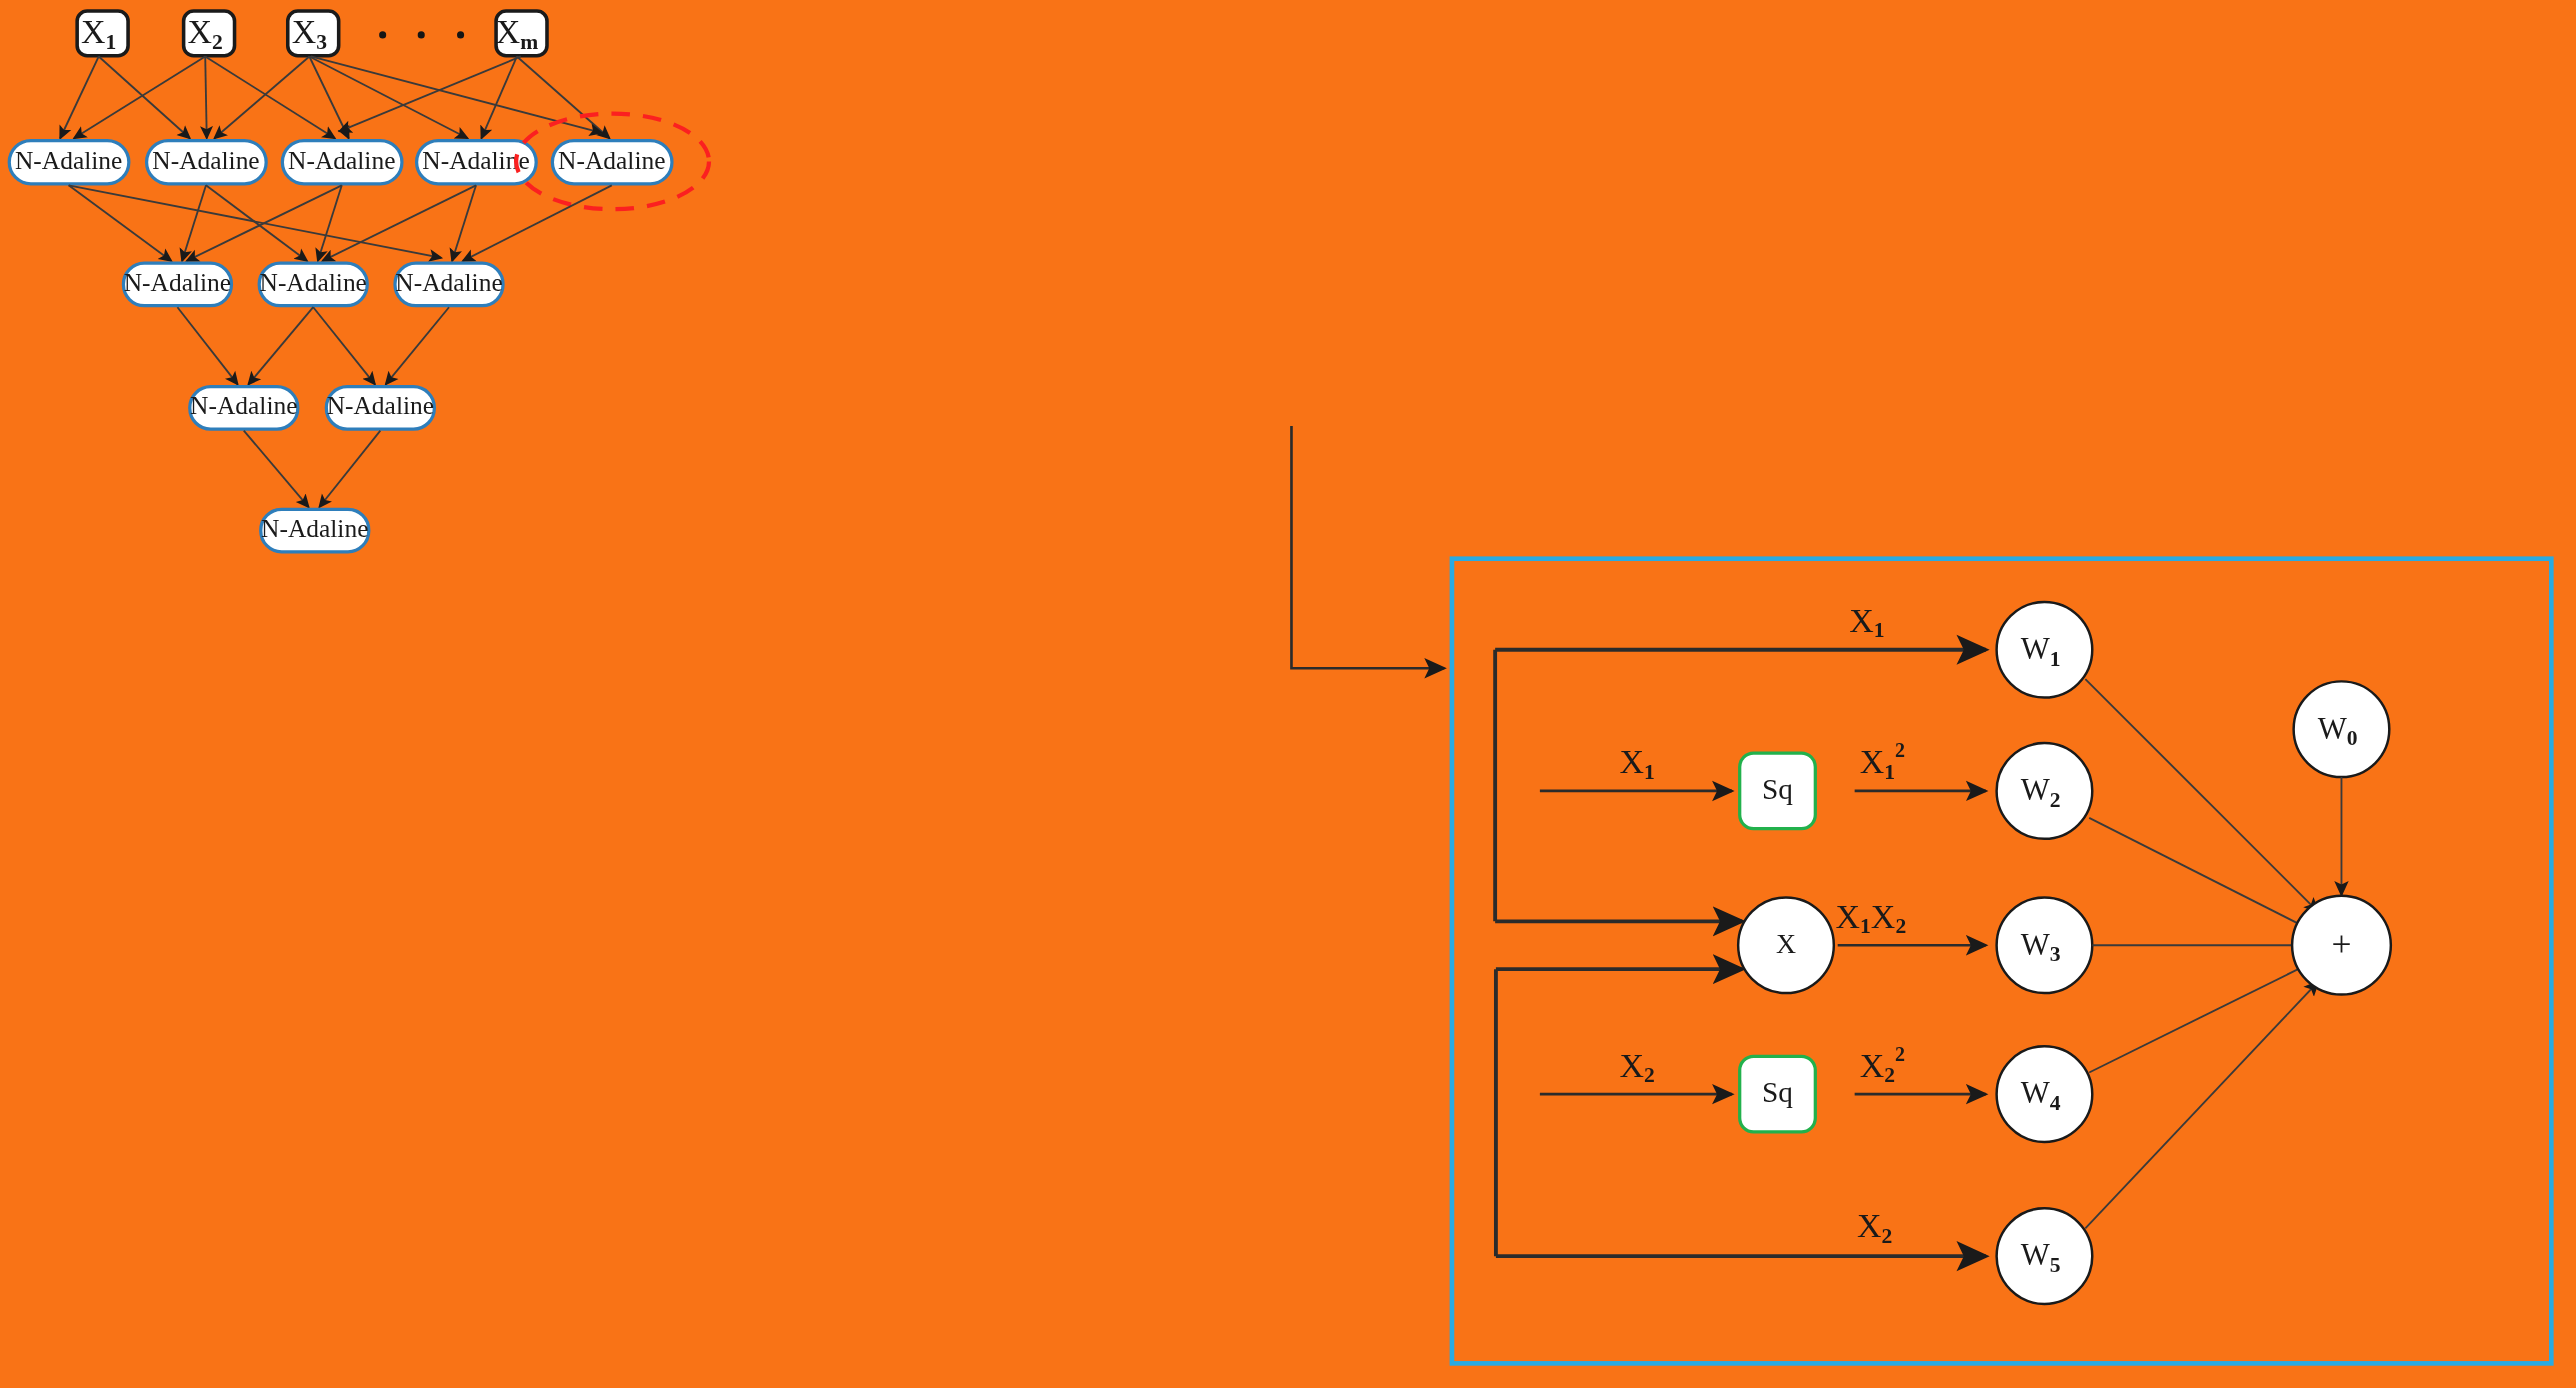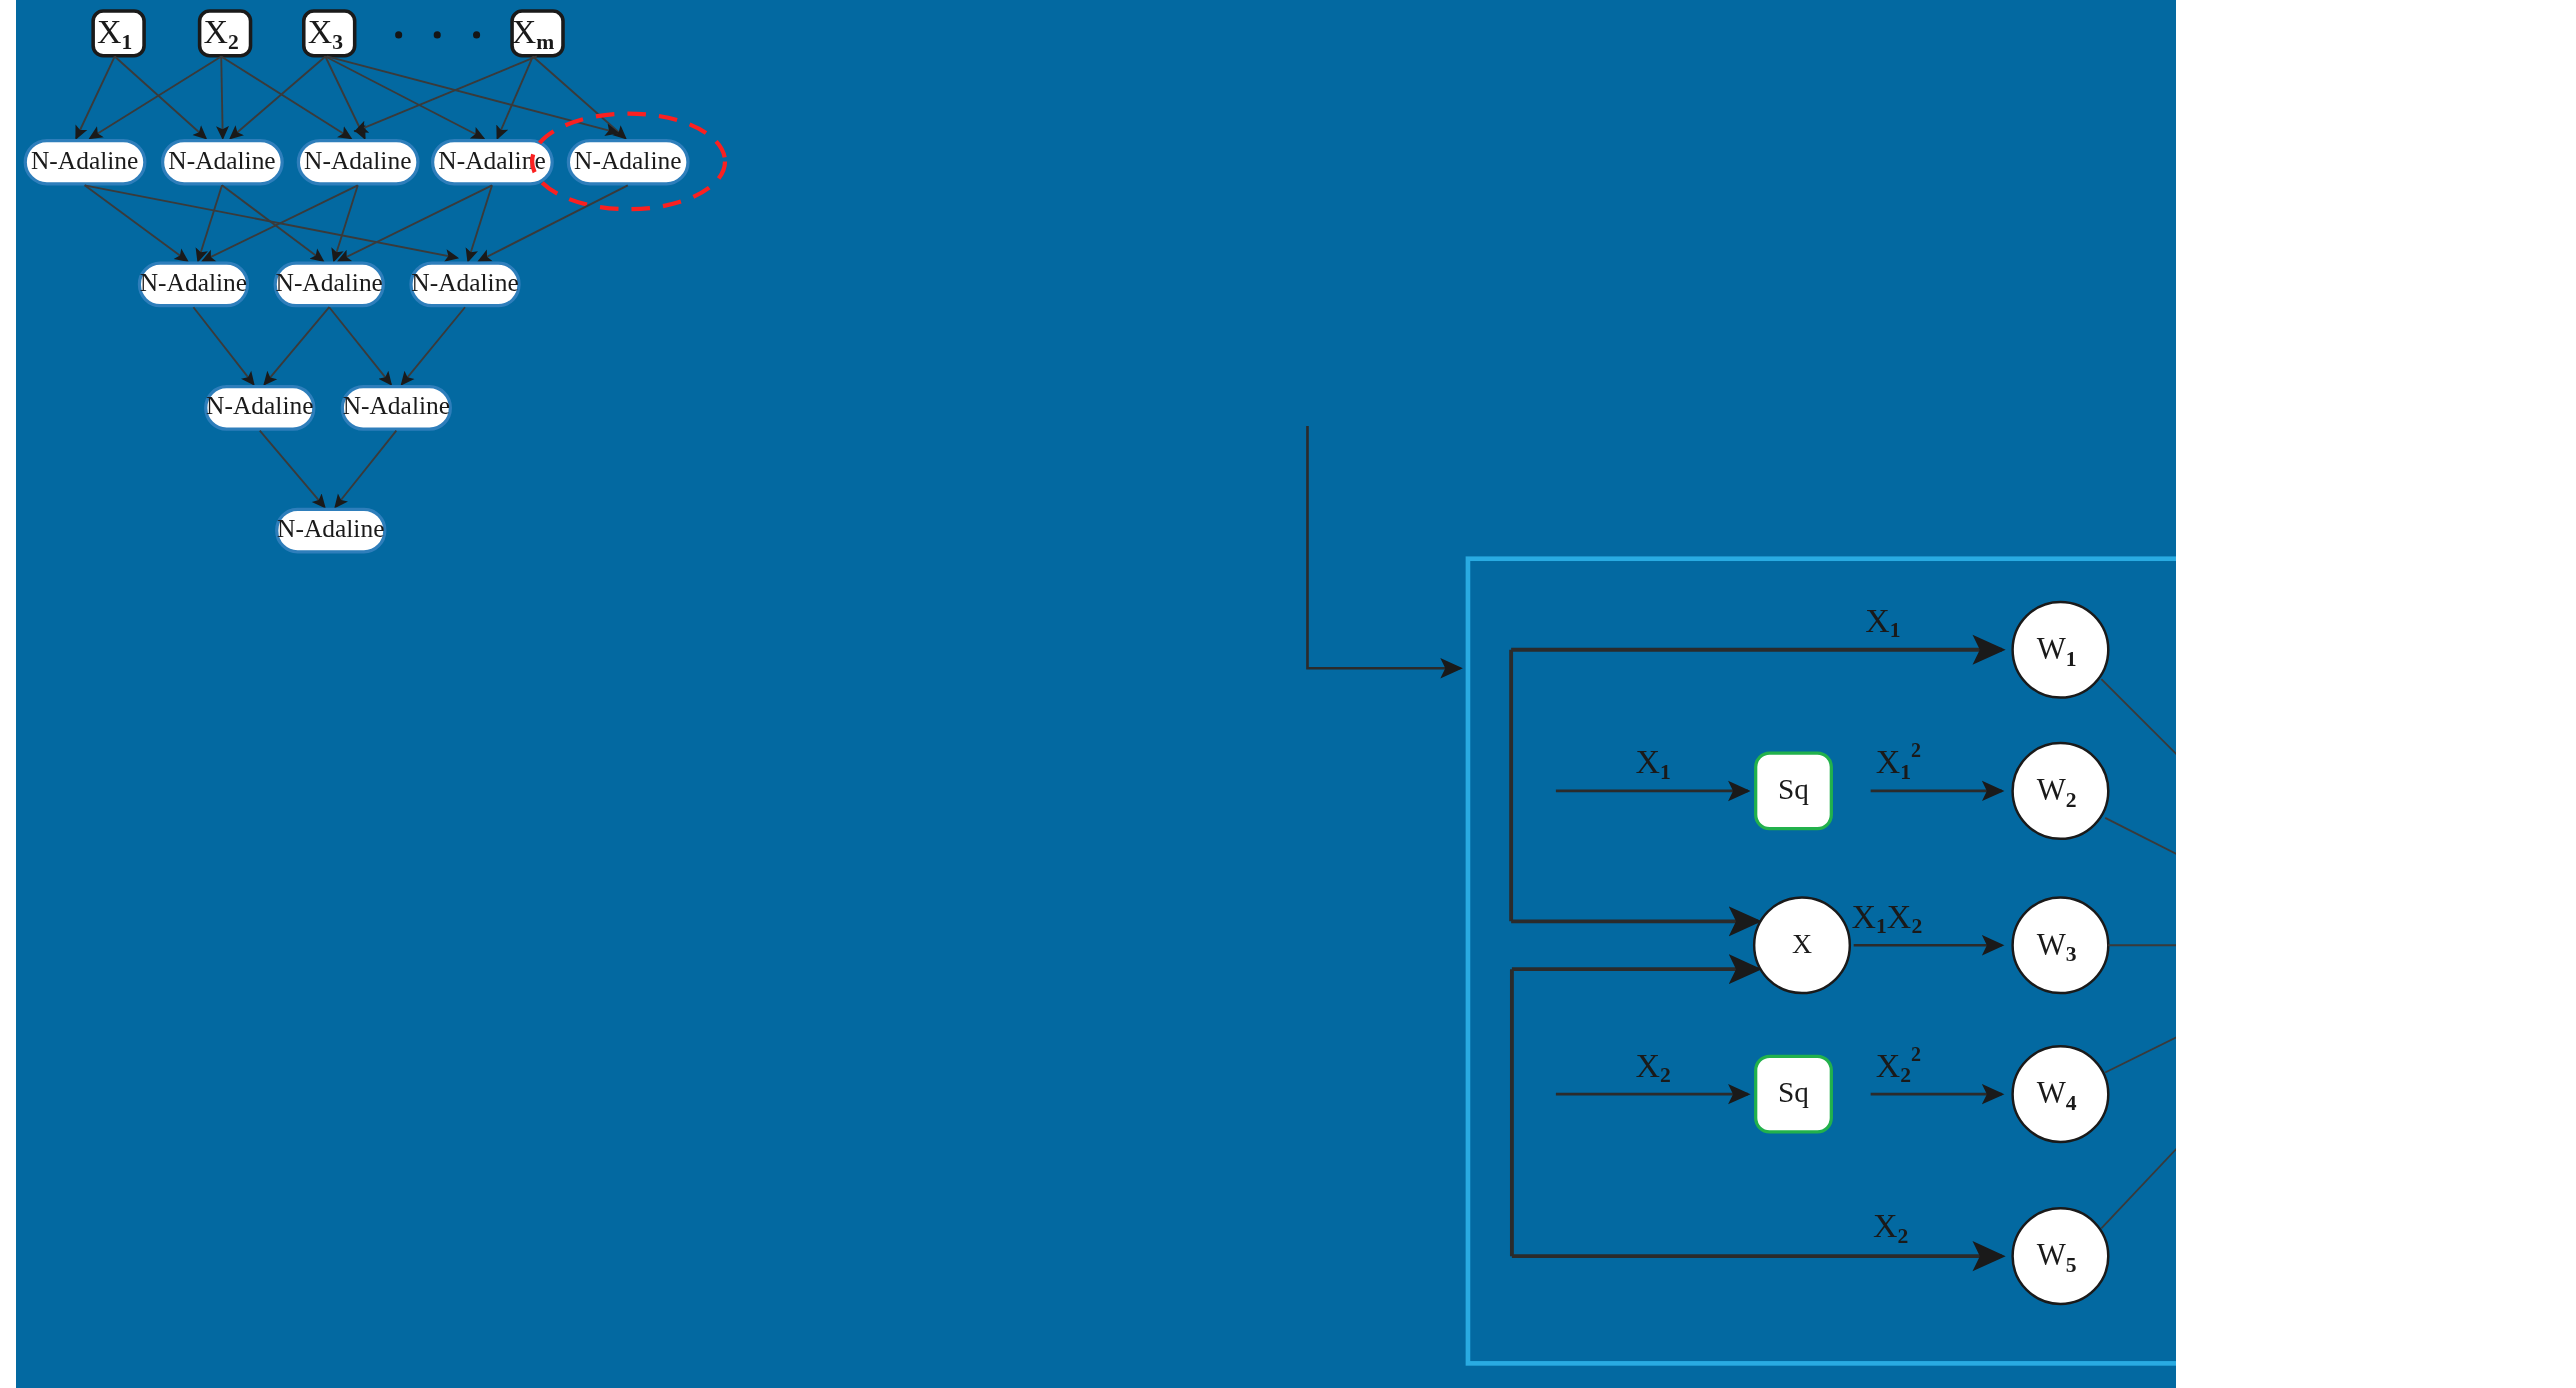--- a/index.html
+++ b/index.html
@@ -1,17 +1,17 @@
 <!DOCTYPE html>
 <html style="font-size:12.3px"><head>
 <meta charset="utf-8">
 <style>
   html,body{margin:0;padding:0;background:#ffffff;}
   body{width:2576px;height:1389px;font-family:"Liberation Serif",serif;}
-  #stage{position:relative;width:2160px;height:1389px;overflow:hidden;background:#0369a1;margin-left:16px;}
+  #stage{position:relative;width:2576px;height:1389px;overflow:hidden;background:#f97316;}
   svg{position:absolute;left:0;top:0;width:2576px;height:1389px;}
   text{font-family:"Liberation Serif",serif;fill:#1a1a1a;}
   .lbl-adaline{font-size:33px;text-anchor:middle;dominant-baseline:middle;}
   .lbl-x{font-size:44px;text-anchor:middle;dominant-baseline:middle;}
   .lbl-sub{font-size:28px;font-weight:bold;}
   .lbl-sup{font-size:26px;font-weight:bold;}
   .lbl-w{font-size:40px;text-anchor:middle;dominant-baseline:middle;}
   .lbl-sig{font-size:46px;text-anchor:middle;dominant-baseline:middle;}
   .lbl-sq{font-size:38px;text-anchor:middle;dominant-baseline:middle;}
   .lbl-sigsm{font-size:36px;text-anchor:middle;dominant-baseline:middle;}

